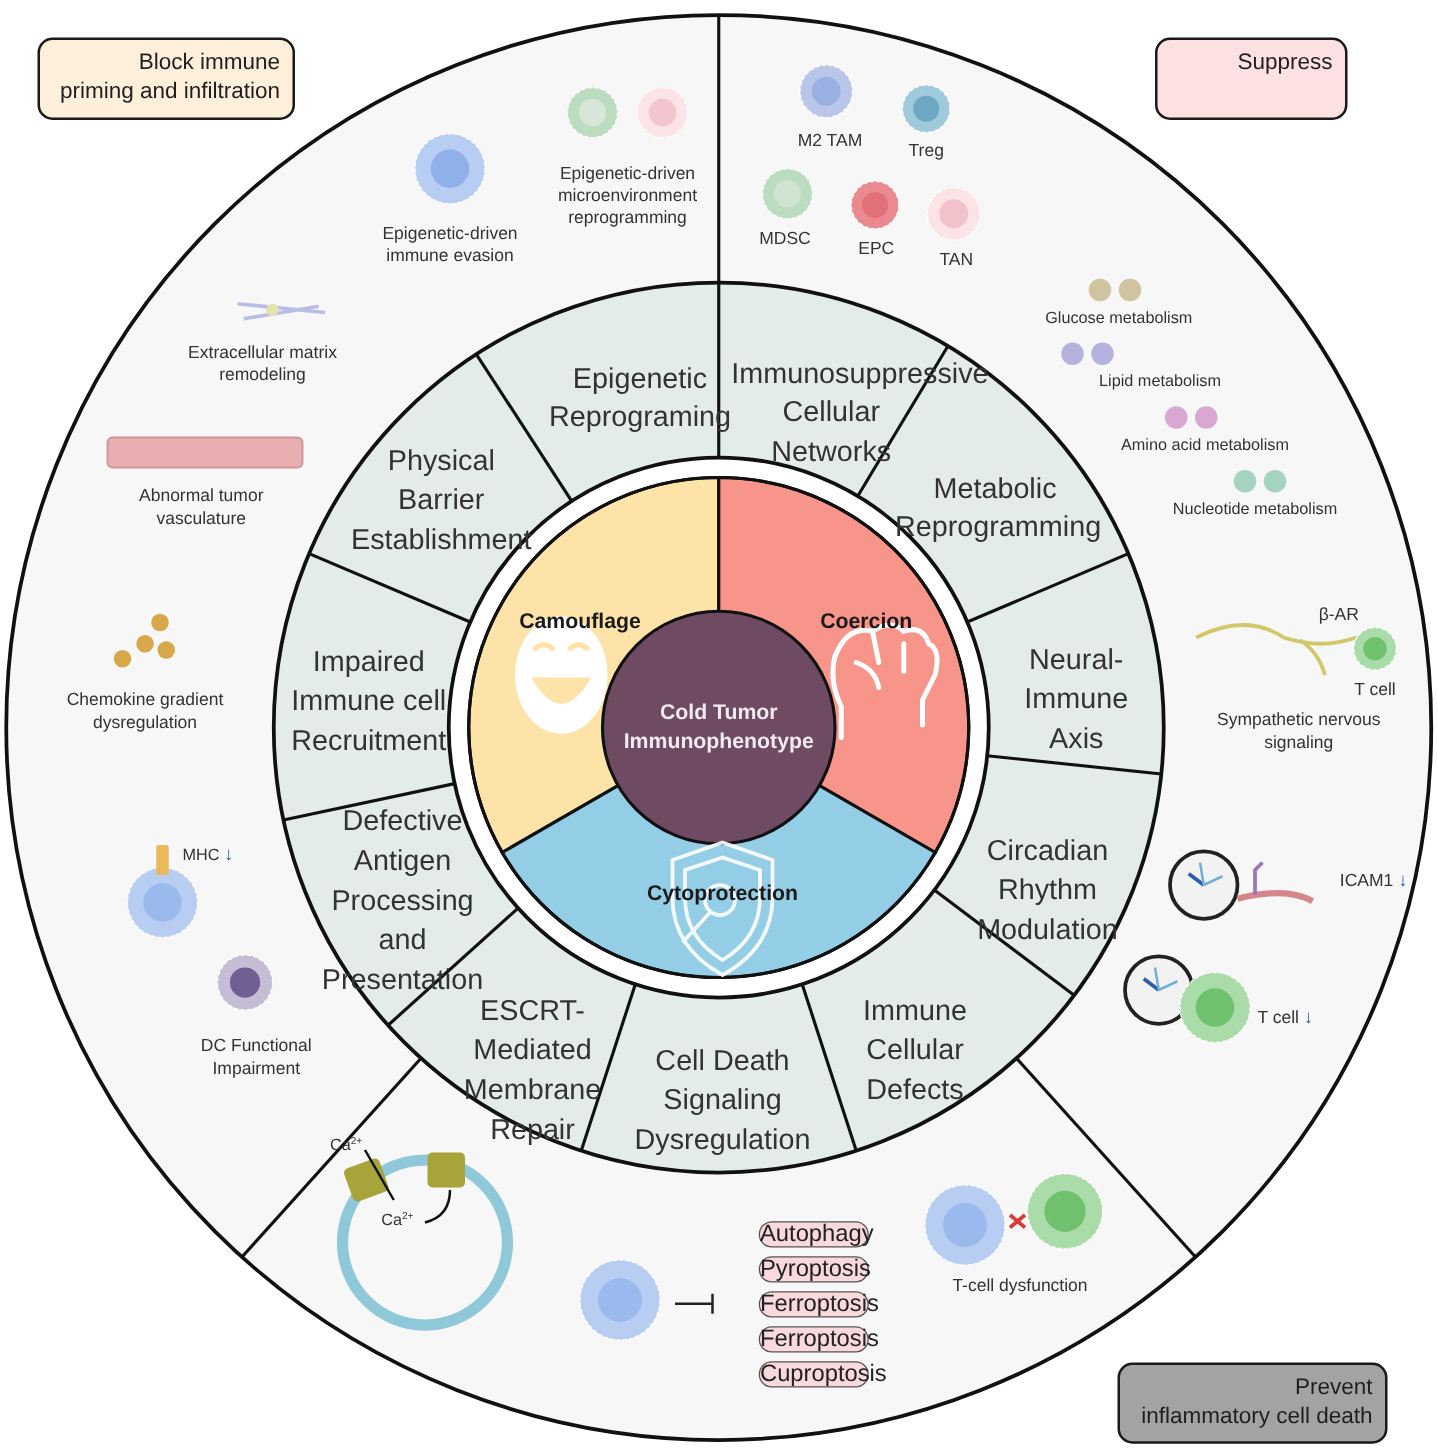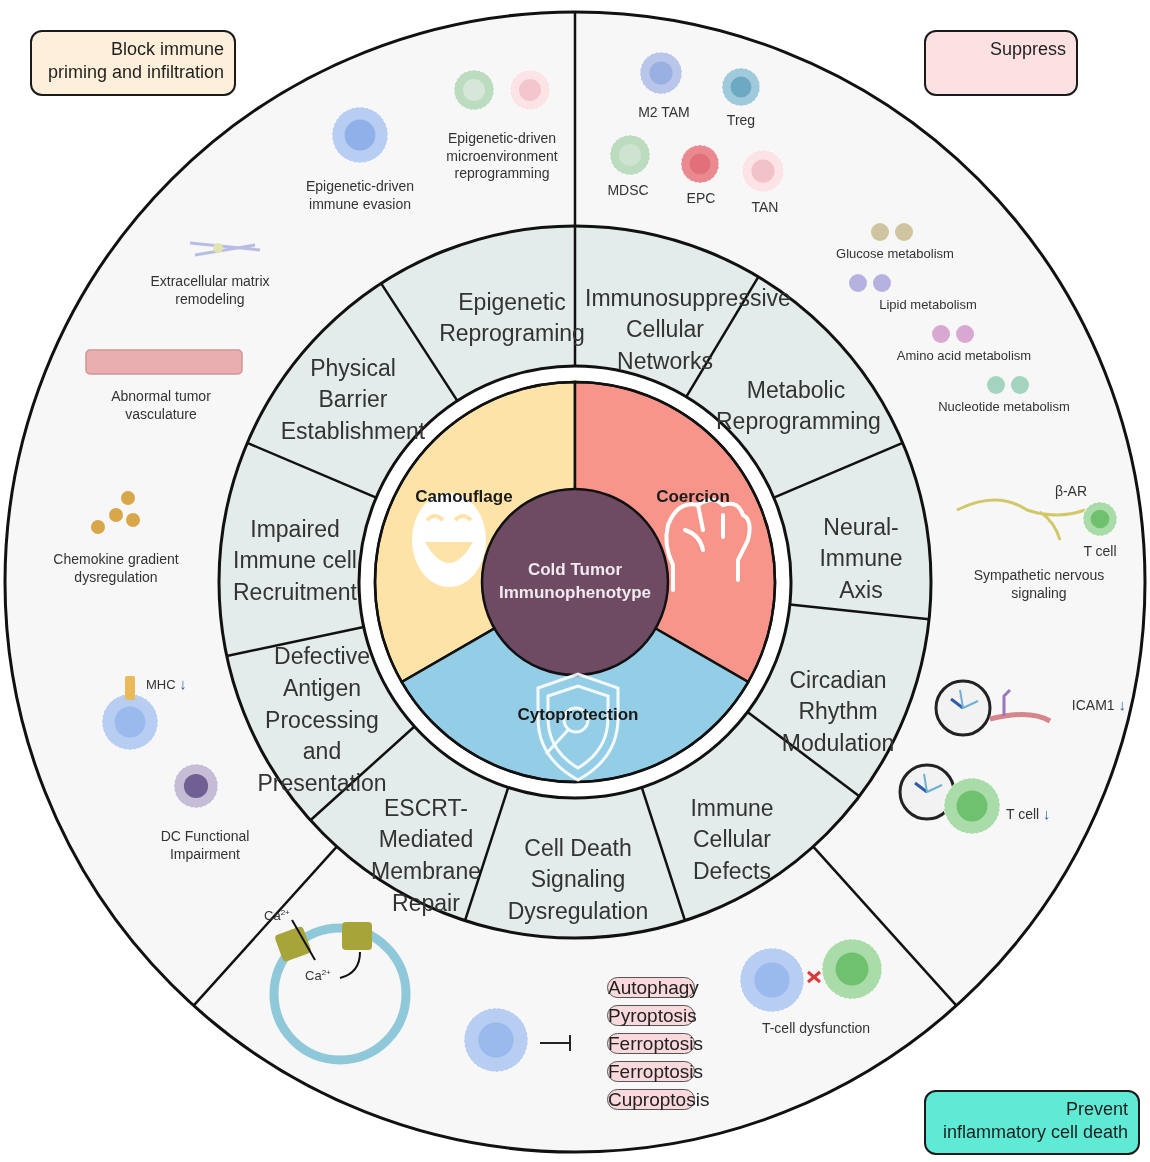--- a/index.html
+++ b/index.html
@@ -176,21 +176,21 @@
     </g>
 </svg>
 
 <div class="corner-box" style="left:30px;top:30px;width:206px;height:66px;background:#fdefd9;">
   <div>Block immune</div>
   <div>priming and infiltration</div>
 </div>
 <div class="corner-box" style="left:924px;top:30px;width:154px;height:66px;background:#fde0e2;">
   <div>Suppress</div>
 </div>
-<div class="corner-box" style="left:894px;top:1090px;width:216px;height:65px;background:#5eead4;margin-left:30px;">
+<div class="corner-box" style="left:894px;top:1090px;width:216px;height:65px;background:#a3a3a3;">
   <div>Prevent</div>
   <div>inflammatory cell death</div>
 </div>
 
 <div class="abs center-label" style="left:482px;top:559px;width:186px;">
   <div>Cold Tumor</div>
   <div>Immunophenotype</div>
 </div>
 
 <div class="abs core-label" style="left:404px;top:486px;width:120px;">Camouflage</div>

